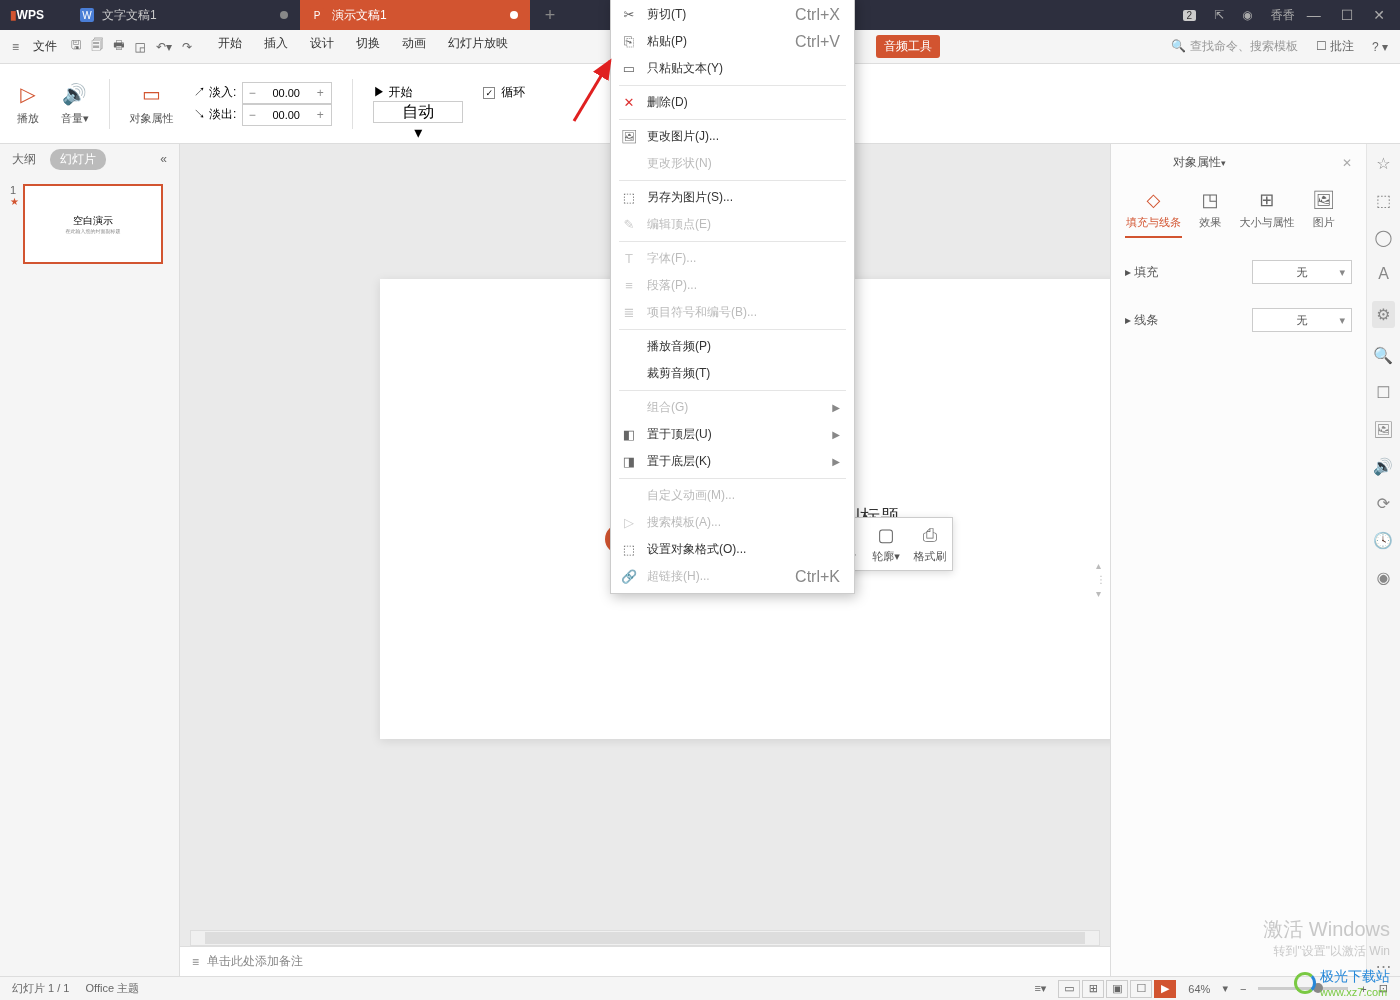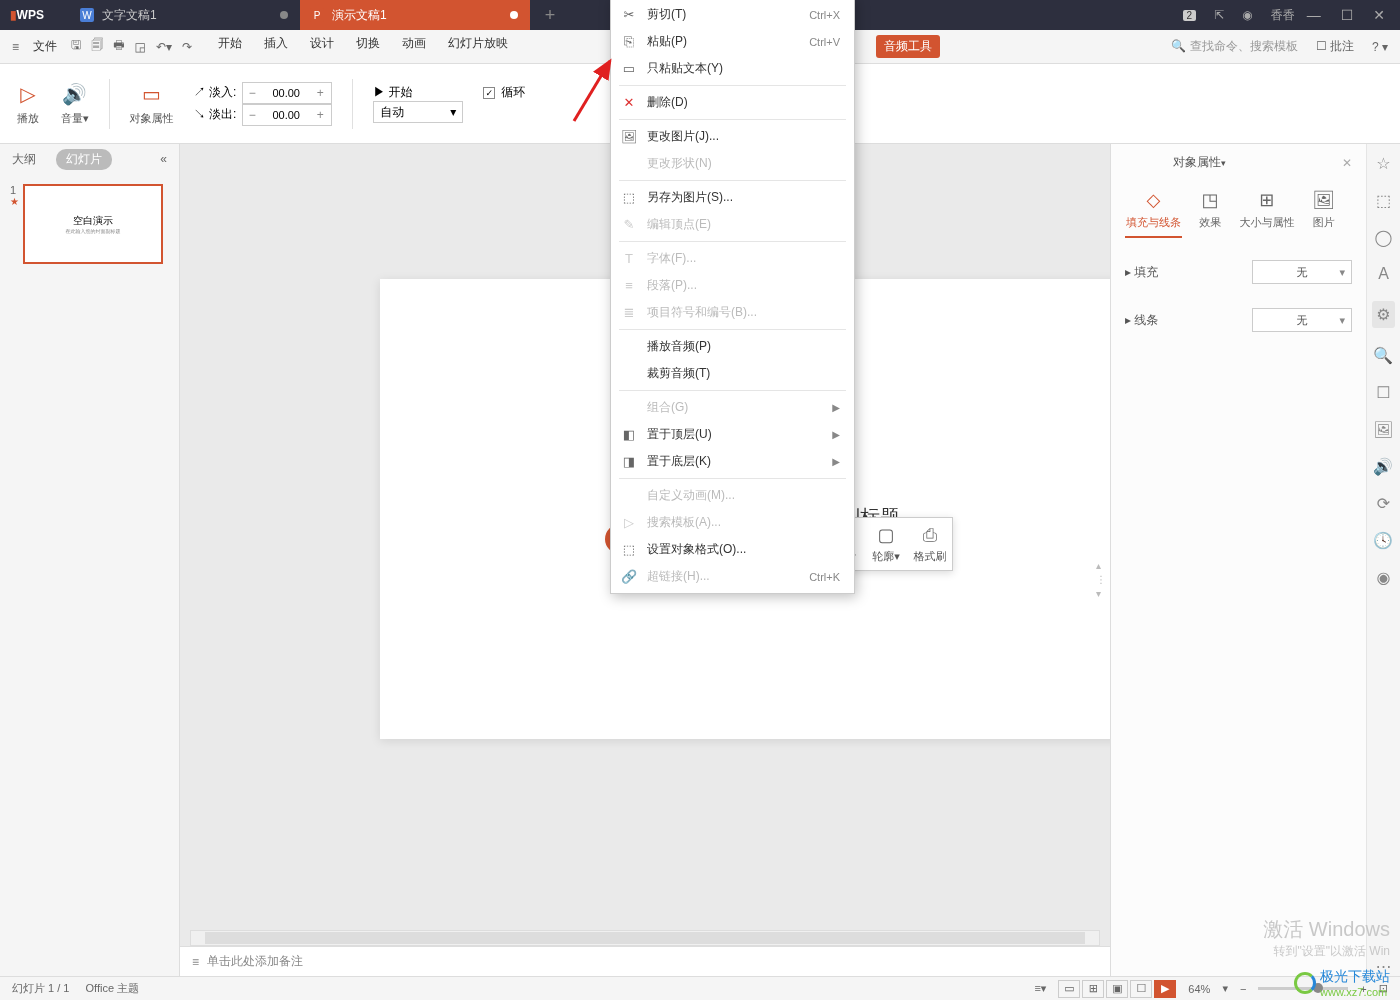--- a/index.html
+++ b/index.html
@@ -29,30 +29,30 @@
 
   .ribbon { height: 80px; background: #fff; border-bottom: 1px solid #ddd; display: flex; align-items: center; padding: 0 15px; gap: 20px; }
   .rbtn { display: flex; flex-direction: column; align-items: center; gap: 4px; color: #555; font-size: 11px; }
   .rbtn .ri { width: 26px; height: 26px; display: flex; align-items: center; justify-content: center; color: #d25430; font-size: 20px; }
   .rsep { width: 1px; height: 50px; background: #e0e0e0; }
   .rgroup { display: flex; flex-direction: column; }
   .rrow { display: flex; align-items: center; gap: 6px; }
   .num-input { width: 90px; height: 22px; border: 1px solid #ccc; background: #fff; display: flex; align-items: center; }
   .num-input .nbtn { width: 18px; text-align: center; color: #888; cursor: pointer; }
   .num-input input { border: none; width: 50px; text-align: center; font-size: 11px; outline: none; }
-  .sel { width: 90px; height: 22px; border: 1px solid #ccc; background: #fff; padding: 0 6px; display: flex; align-items: center; justify-content: space-between; font-size: 12px; }
+  .sel { width: 90px; height: 22px; border: 1px solid #ccc; background: #fff; padding: 0 6px; display: flex; align-items: center; justify-content: space-between; font-size: 16px; flex-direction: column; }
   .chk { width: 12px; height: 12px; border: 1px solid #888; display: inline-flex; align-items: center; justify-content: center; font-size: 9px; }
   .radio { width: 12px; height: 12px; border: 1px solid #888; border-radius: 50%; display: inline-flex; align-items: center; justify-content: center; }
   .radio.on::after { content: ""; width: 6px; height: 6px; background: #d25430; border-radius: 50%; }
   .bgmusic { width: 40px; height: 50px; background: #efe0d0; border: 1px solid #d25430; display: flex; flex-direction: column; align-items: center; justify-content: center; color: #d25430; font-size: 10px; }
 
   .workspace { position: absolute; top: 144px; left: 0; right: 0; bottom: 24px; display: flex; }
   
   .slides-panel { width: 180px; background: #f5f5f5; border-right: 1px solid #ddd; display: flex; flex-direction: column; }
-  .sp-header { height: 30px; display: flex; align-items: center; padding: 0 12px; gap: 20px; color: #666; }
+  .sp-header { height: 30px; display: flex; align-items: center; padding: 0 12px; gap: 14px; color: #666; }
   .sp-header .pill { background: #bbb; color: #fff; padding: 2px 10px; border-radius: 10px; }
   .sp-header .collapse { margin-left: auto; }
   .thumb-wrap { padding: 10px; display: flex; gap: 4px; }
   .thumb-num { font-size: 11px; color: #666; }
   .thumb { width: 140px; height: 80px; background: #fff; border: 2px solid #d25430; display: flex; flex-direction: column; align-items: center; justify-content: center; font-size: 9px; }
 
   .canvas-area { flex: 1; background: #eaeaea; position: relative; overflow: hidden; }
   .slide { position: absolute; left: 200px; top: 135px; width: 820px; height: 460px; background: #fff; box-shadow: 0 2px 10px rgba(0,0,0,0.1); }
   .slide-title { position: absolute; top: 155px; width: 100%; text-align: center; font-size: 52px; font-family: SimSun, serif; }
   .slide-sub { position: absolute; top: 225px; width: 100%; text-align: center; font-size: 20px; font-family: SimSun, serif; color: #333; }
@@ -83,21 +83,21 @@
   .rp-select { margin-left: auto; width: 100px; height: 24px; border: 1px solid #ccc; background: #fff; display: flex; align-items: center; justify-content: center; font-size: 11px; position: relative; }
   .rp-select::after { content: "▾"; position: absolute; right: 6px; color: #888; }
   .rp-side { width: 34px; background: #f5f5f5; border-left: 1px solid #e5e5e5; display: flex; flex-direction: column; align-items: center; padding-top: 10px; gap: 18px; color: #888; font-size: 16px; }
   .rp-side .act { background: #e5e5e5; padding: 4px; border-radius: 3px; }
 
   .ctx-menu { position: absolute; left: 610px; top: -3px; width: 245px; background: #fff; border: 1px solid #ccc; box-shadow: 2px 3px 12px rgba(0,0,0,.25); z-index: 50; padding: 3px 0; }
   .ctx-item { height: 27px; display: flex; align-items: center; padding: 0 14px 0 10px; color: #333; gap: 10px; }
   .ctx-item.disabled { color: #bbb; }
   .ctx-item .ci { width: 16px; text-align: center; color: #666; font-size: 13px; }
   .ctx-item.disabled .ci { color: #ccc; }
-  .ctx-item .sc { margin-left: auto; color: #888; font-size: 11px; }
+  .ctx-item .sc { margin-left: auto; color: #888; font-size: 16px; }
   .ctx-item .ar { margin-left: auto; color: #888; font-size: 10px; }
   .ctx-sep { height: 1px; background: #e5e5e5; margin: 3px 8px; }
 
   .arrow-svg { position: absolute; left: 570px; top: 55px; z-index: 60; pointer-events: none; }
 
   .statusbar { position: absolute; bottom: 0; left: 0; right: 0; height: 24px; background: #f5f5f5; border-top: 1px solid #ddd; display: flex; align-items: center; padding: 0 12px; color: #666; font-size: 11px; gap: 16px; }
   .sb-right { margin-left: auto; display: flex; align-items: center; gap: 12px; }
   .sb-icons { display: flex; gap: 2px; }
   .sb-ic { width: 22px; height: 18px; border: 1px solid #ccc; display: flex; align-items: center; justify-content: center; font-size: 11px; }
   .sb-ic.play { background: #d25430; color: #fff; border-color: #d25430; }

